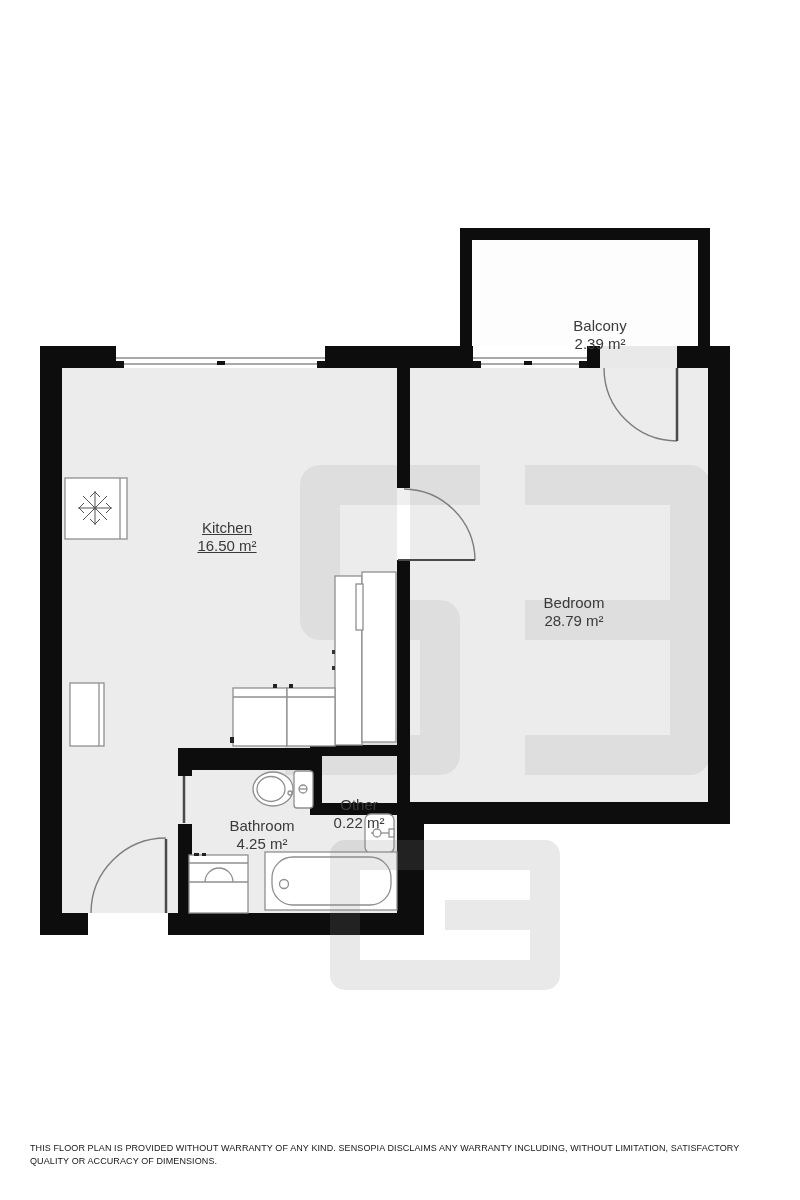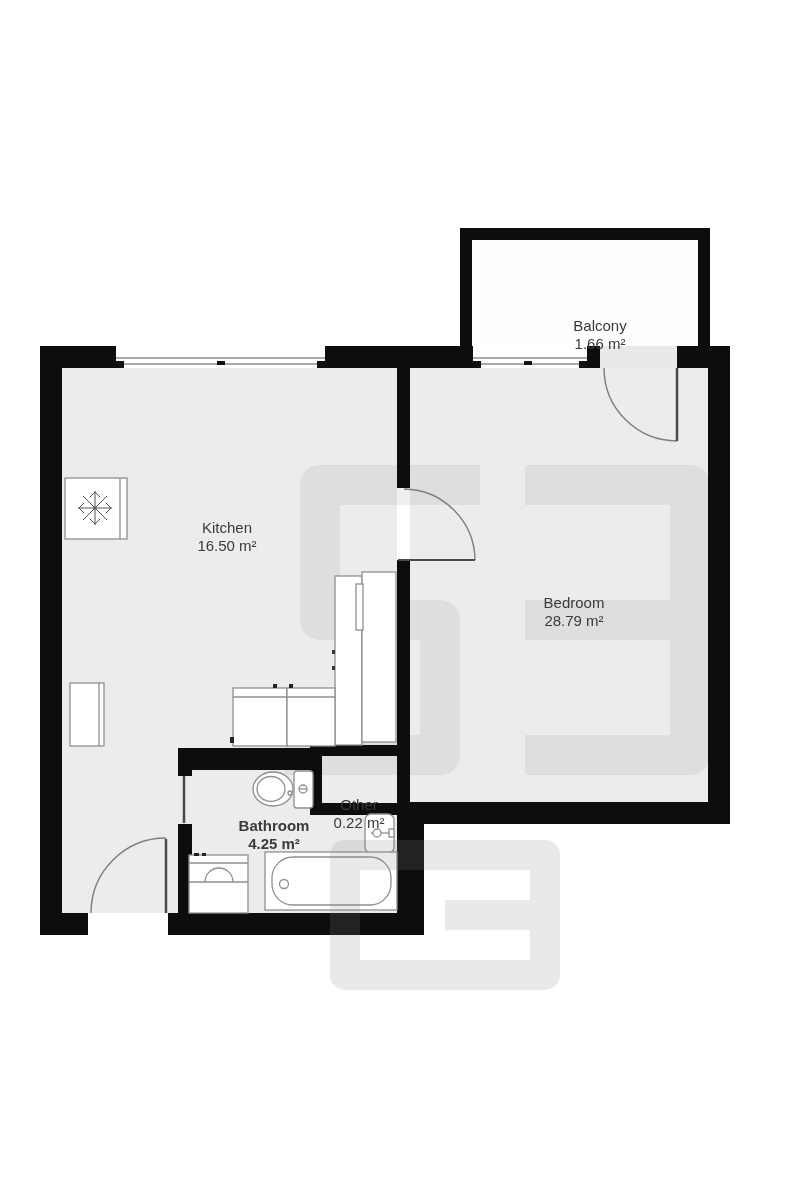--- a/index.html
+++ b/index.html
@@ -173,32 +173,33 @@
   </g>
 
   <g fill="none" stroke="rgba(135,135,135,0.18)" stroke-width="30" stroke-linejoin="round" stroke-linecap="square">
     <path d="M 430 855 H 345 V 975 H 430"></path>
     <path d="M 460 855 H 545 V 975 H 460 M 460 915 H 530"></path>
   </g>
 </svg>
 
   <div class="room-label" style="left:600px;top:277px;margin-top:40px;">
     <span>Balcony</span>
-    <span class="area">1.66 m²</span>
-  </div>
-  <div class="room-label" style="left:227px;top:519px;">
+    <span class="area">2.39 m²</span>
+  </div>
+  <div class="room-label" style="left:227px;top:519px;text-decoration:underline;">
     <span>Kitchen</span>
     <span class="area">16.50 m²</span>
   </div>
   <div class="room-label" style="left:574px;top:594px;text-align:center;">
     <span>Bedroom</span>
     <span class="area">28.79 m²</span>
   </div>
   <div class="room-label" style="left:359px;top:796px;">
     <span>Other</span>
     <span class="area">0.22 m²</span>
   </div>
-  <div class="room-label" style="left:274px;top:817px;font-weight:bold;">
+  <div class="room-label" style="left:262px;top:817px;">
     <span>Bathroom</span>
     <span class="area">4.25 m²</span>
   </div>
 
+  <div id="disclaimer">THIS FLOOR PLAN IS PROVIDED WITHOUT WARRANTY OF ANY KIND. SENSOPIA DISCLAIMS ANY WARRANTY INCLUDING, WITHOUT LIMITATION, SATISFACTORY QUALITY OR ACCURACY OF DIMENSIONS.</div>
 </div>
 
 </body></html>

